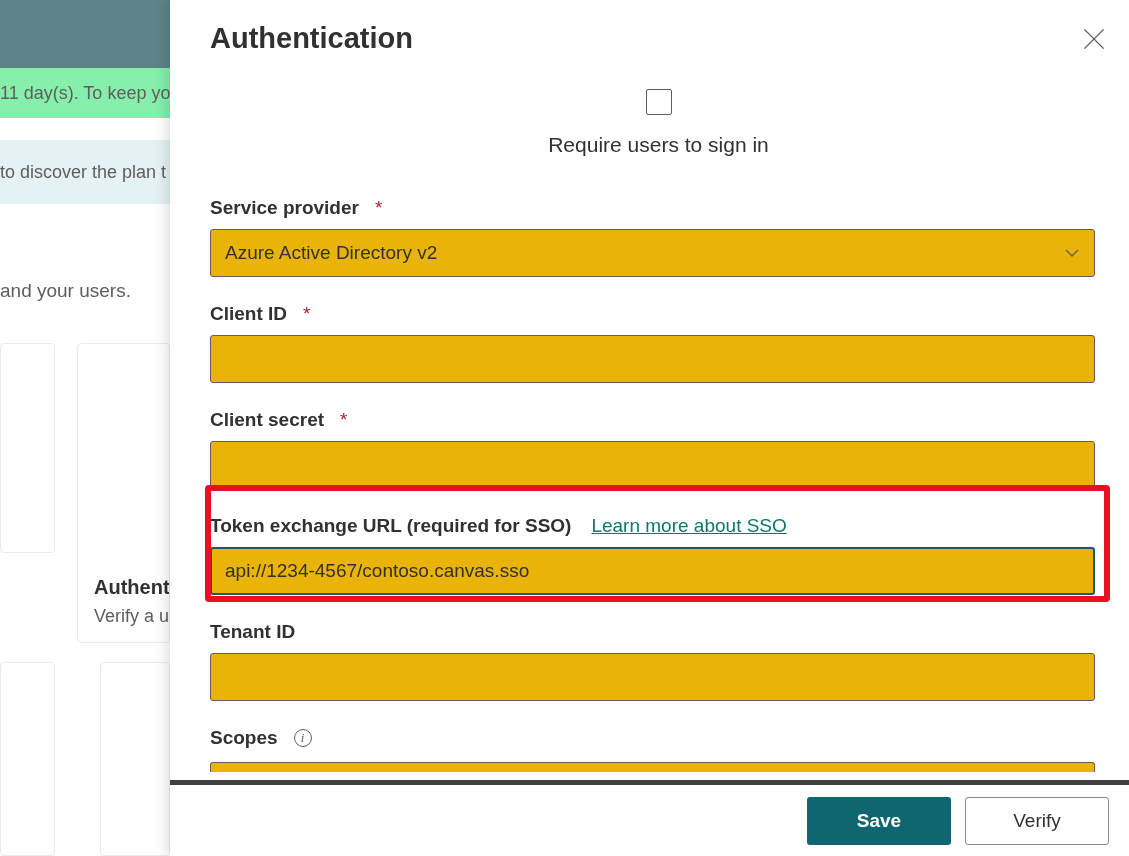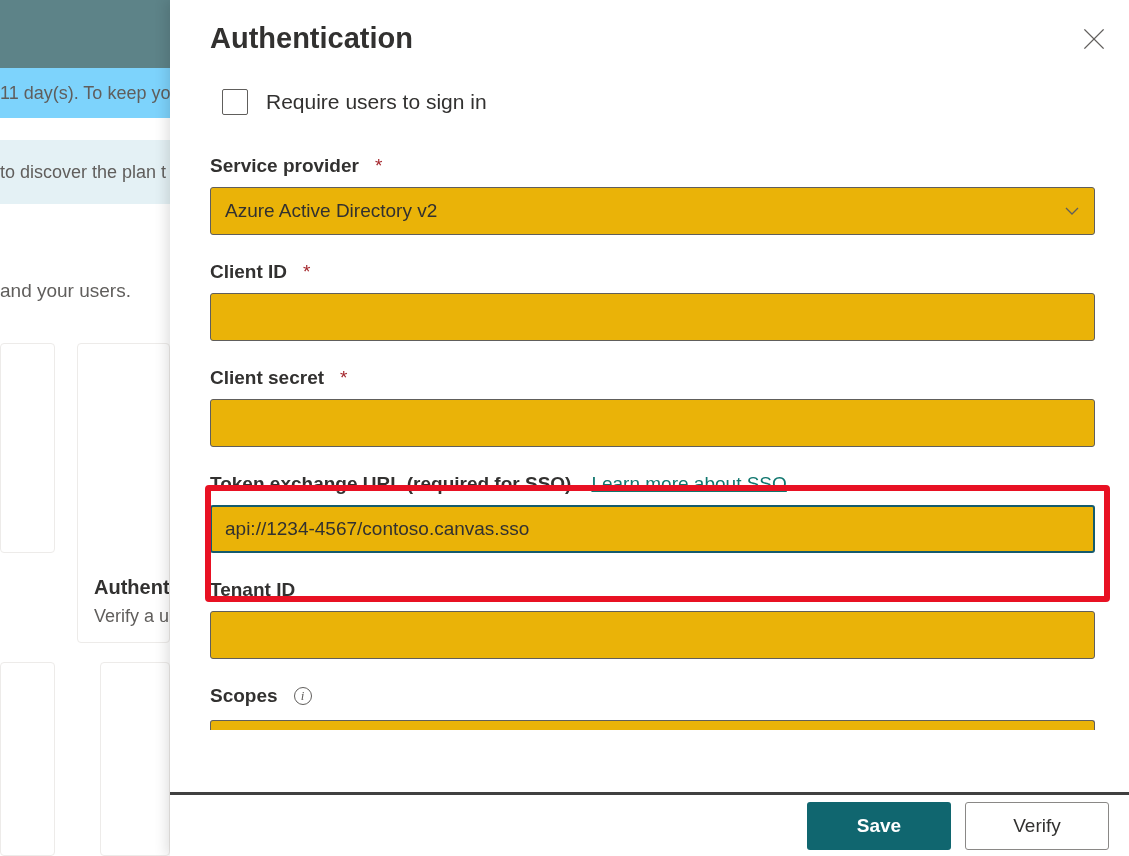--- a/index.html
+++ b/index.html
@@ -1,18 +1,18 @@
 <!DOCTYPE html>
 <html><head>
 <meta charset="utf-8">
 <style>
   * { box-sizing: border-box; margin: 0; padding: 0; }
   html, body { width: 1129px; height: 856px; font-family: "Segoe UI", Arial, sans-serif; color: #323130; background: #fff; overflow: hidden; }
   .bg-header { position: absolute; left: 0; top: 0; width: 170px; height: 68px; background: #5d8388; }
-  .bg-banner1 { position: absolute; left: 0; top: 68px; width: 170px; height: 50px; background: #7dd3fc; color: #605e5c; font-size: 18px; display:flex; align-items:center; white-space:nowrap; overflow:hidden; }
+  .bg-banner1 { position: absolute; left: 0; top: 68px; width: 170px; height: 50px; background: #86efac; color: #605e5c; font-size: 18px; display:flex; align-items:center; white-space:nowrap; overflow:hidden; }
   .bg-banner2 { position: absolute; left: 0; top: 140px; width: 170px; height: 64px; background: #e4f1f5; color: #605e5c; font-size: 18px; display:flex; align-items:center; white-space:nowrap; overflow:hidden; }
   .bg-text1 { position:absolute; left: 0; top: 280px; font-size: 19px; color:#605e5c; white-space:nowrap; }
   .card1 { position:absolute; left:0; top:343px; width:55px; height:210px; background:#fff; border:1px solid #edebe9; border-radius:4px; }
   .card2 { position:absolute; left:77px; top:343px; width:93px; height:300px; background:#fff; border:1px solid #edebe9; border-radius:4px; padding:16px; overflow:hidden; }
   .card2 .t1 { position:absolute; left:16px; top:232px; font-size:20px; font-weight:600; color:#323130; }
   .card2 .t2 { position:absolute; left:16px; top:262px; font-size:18px; color:#605e5c; white-space:nowrap; }
   .card3 { position:absolute; left:0; top:662px; width:55px; height:194px; background:#fff; border:1px solid #edebe9; border-radius:4px; }
   .card4 { position:absolute; left:100px; top:662px; width:70px; height:194px; background:#fff; border:1px solid #edebe9; border-radius:4px; }
 
   .panel {
@@ -34,21 +34,21 @@
     margin-bottom: 34px;
   }
   .close-icon {
     position: absolute;
     right: 24px; top: 28px;
     width: 22px; height: 22px;
     cursor: pointer;
   }
   .close-icon svg { width:22px; height:22px; }
 
-  .checkbox-row { display:flex; align-items:center; gap:18px; margin-bottom: 40px; margin-left: 12px;}
+  .checkbox-row { display:flex; align-items:center; gap:18px; margin-bottom: 40px; margin-left: 12px; flex-direction: column;}
   .checkbox-box {
     width: 26px; height: 26px;
     border: 1px solid #605e5c;
     border-radius: 2px;
     background: #fff;
     cursor: pointer;
   }
   .checkbox-label { font-size: 21px; color: #323130; }
 
   .form-group { margin-bottom: 26px; }
@@ -86,22 +86,22 @@
     pointer-events: none;
     left: 35px;
     top: 485px;
     width: 905px;
     height: 117px;
   }
 
   .panel-footer {
     position:absolute;
     left:0; right:0; bottom:0;
-    height: 64px;
-    border-top: 3px solid #404040;
+    height: 76px;
+    border-top: 5px solid #404040;
     display:flex;
     justify-content:flex-end;
     align-items:center;
     gap: 14px;
     padding-right: 20px;
   }
   .btn {
     height: 48px;
     min-width: 144px;
     border-radius: 3px;

